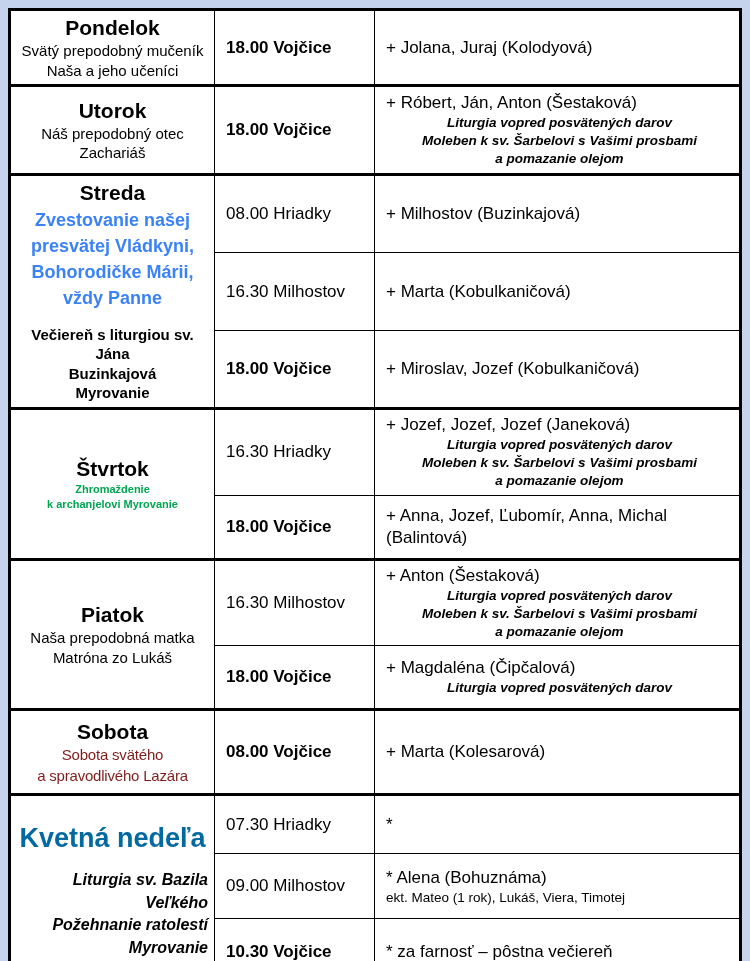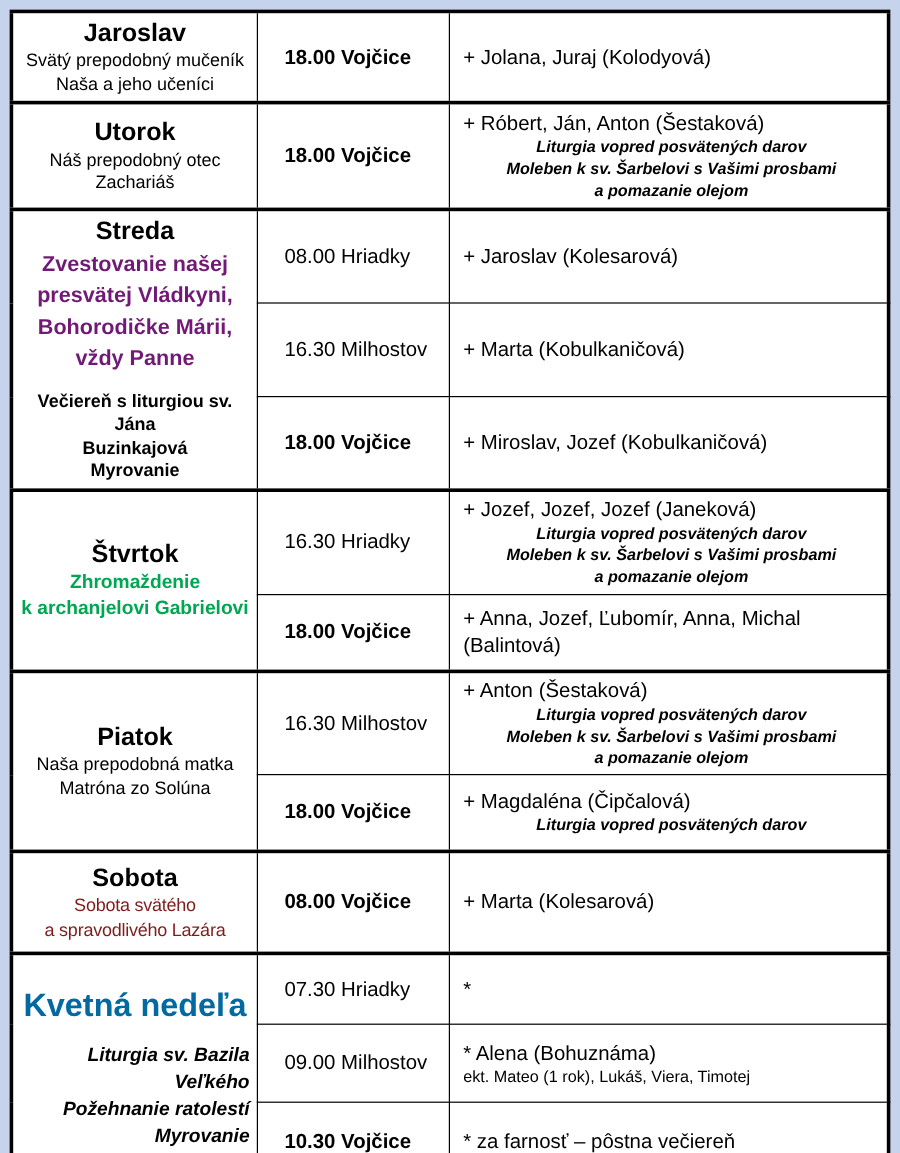--- a/index.html
+++ b/index.html
@@ -15,51 +15,51 @@
     border-collapse: collapse;
     background: #fff;
     table-layout: fixed;
   }
   table.schedule, table.schedule td { border: 1.5px solid #000; }
   table.schedule { border: 3px solid #000; }
   tr.section-start td { border-top: 3px solid #000; }
   td { vertical-align: middle; overflow: hidden; }
 
   td.day-cell { width: 205px; text-align: center; padding: 4px 6px; }
-  td.time-cell { width: 160px; padding: 4px 4px 4px 22px; }
+  td.time-cell { width: 160px; padding: 4px 4px 4px 11px; }
   td.intent-cell { padding: 4px 6px 4px 11px; }
 
   .day-title { font-size: 21px; font-weight: bold; line-height: 1.25; }
   .day-title.red-large { font-size: 27px; color: #0369a1; }
 
   .day-line { line-height: 1.3; }
   .day-line.plain { font-size: 15px; }
   .day-line.bold { font-size: 15px; font-weight: bold; }
-  .day-line.red-bold { font-size: 18px; font-weight: bold; color: #701a75; line-height: 1.45; }
-  .day-line.green-bold { font-size: 16px; font-weight: bold; color: #00a651; line-height: 1.35; }
+  .day-line.red-bold { font-size: 18px; font-weight: bold; color: #3b82f6; line-height: 1.45; }
+  .day-line.green-bold { font-size: 11px; font-weight: bold; color: #00a651; line-height: 1.35; }
   .day-line.green { font-size: 15px; color: #7f1d1d; letter-spacing: -0.2px; line-height: 1.35; }
   .day-line.bold-italic { font-size: 16px; font-weight: bold; font-style: italic; line-height: 1.4; text-align: right; }
   .day-line.spacer { height: 14px; }
 
   .time-label { font-size: 17px; }
   .time-label.bold { font-weight: bold; }
 
   .entry { line-height: 1.3; }
   .entry.main { font-size: 17px; }
   .entry.note { font-size: 13.5px; font-weight: bold; font-style: italic; text-align: center; line-height: 1.35; }
   .entry.small { font-size: 13.5px; }
 </style>
 </head>
 <body>
 
 <table class="schedule">
   <tbody id="schedule-body">
       <tr class="section-start" style="height: 71px;">
         <td class="day-cell" rowspan="1">
-          <div class="day-title ">Jaroslav</div>
+          <div class="day-title ">Pondelok</div>
           <div class="day-line plain">Svätý prepodobný mučeník</div>
           <div class="day-line plain">Naša a jeho učeníci</div>
         </td>
         <td class="time-cell">
           <div class="time-label bold">18.00 Vojčice</div>
         </td>
         <td class="intent-cell">
           <div class="entry main">+ Jolana, Juraj (Kolodyová)</div>
         </td>
       </tr>
@@ -88,21 +88,21 @@
           <div class="day-line red-bold">vždy Panne</div>
           <div class="day-line spacer"></div>
           <div class="day-line bold">Večiereň s liturgiou sv. Jána</div>
           <div class="day-line bold">Buzinkajová</div>
           <div class="day-line bold">Myrovanie</div>
         </td>
         <td class="time-cell">
           <div class="time-label">08.00 Hriadky</div>
         </td>
         <td class="intent-cell">
-          <div class="entry main">+ Jaroslav (Kolesarová)</div>
+          <div class="entry main">+ Milhostov (Buzinkajová)</div>
         </td>
       </tr>
       <tr style="height: 65px;">
         <td class="time-cell">
           <div class="time-label">16.30 Milhostov</div>
         </td>
         <td class="intent-cell">
           <div class="entry main">+ Marta (Kobulkaničová)</div>
         </td>
       </tr>
@@ -111,21 +111,21 @@
           <div class="time-label bold">18.00 Vojčice</div>
         </td>
         <td class="intent-cell">
           <div class="entry main">+ Miroslav, Jozef (Kobulkaničová)</div>
         </td>
       </tr>
       <tr class="section-start" style="height: 86px;">
         <td class="day-cell" rowspan="2">
           <div class="day-title ">Štvrtok</div>
           <div class="day-line green-bold">Zhromaždenie</div>
-          <div class="day-line green-bold">k archanjelovi Gabrielovi</div>
+          <div class="day-line green-bold">k archanjelovi Myrovanie</div>
         </td>
         <td class="time-cell">
           <div class="time-label">16.30 Hriadky</div>
         </td>
         <td class="intent-cell">
           <div class="entry main">+ Jozef, Jozef, Jozef (Janeková)</div>
           <div class="entry note">Liturgia vopred posvätených darov</div>
           <div class="entry note">Moleben k sv. Šarbelovi s Vašimi prosbami</div>
           <div class="entry note">a pomazanie olejom</div>
         </td>
@@ -135,21 +135,21 @@
           <div class="time-label bold">18.00 Vojčice</div>
         </td>
         <td class="intent-cell">
           <div class="entry main">+ Anna, Jozef, Ľubomír, Anna, Michal (Balintová)</div>
         </td>
       </tr>
       <tr class="section-start" style="height: 86px;">
         <td class="day-cell" rowspan="2">
           <div class="day-title ">Piatok</div>
           <div class="day-line plain">Naša prepodobná matka</div>
-          <div class="day-line plain">Matróna zo Solúna</div>
+          <div class="day-line plain">Matróna zo Lukáš</div>
         </td>
         <td class="time-cell">
           <div class="time-label">16.30 Milhostov</div>
         </td>
         <td class="intent-cell">
           <div class="entry main">+ Anton (Šestaková)</div>
           <div class="entry note">Liturgia vopred posvätených darov</div>
           <div class="entry note">Moleben k sv. Šarbelovi s Vašimi prosbami</div>
           <div class="entry note">a pomazanie olejom</div>
         </td>

